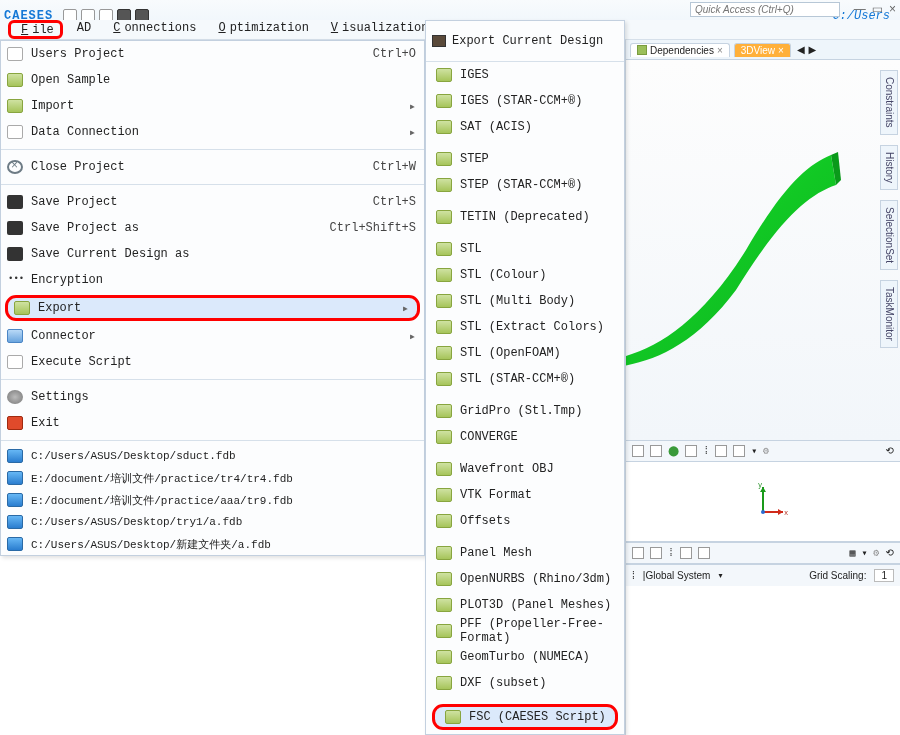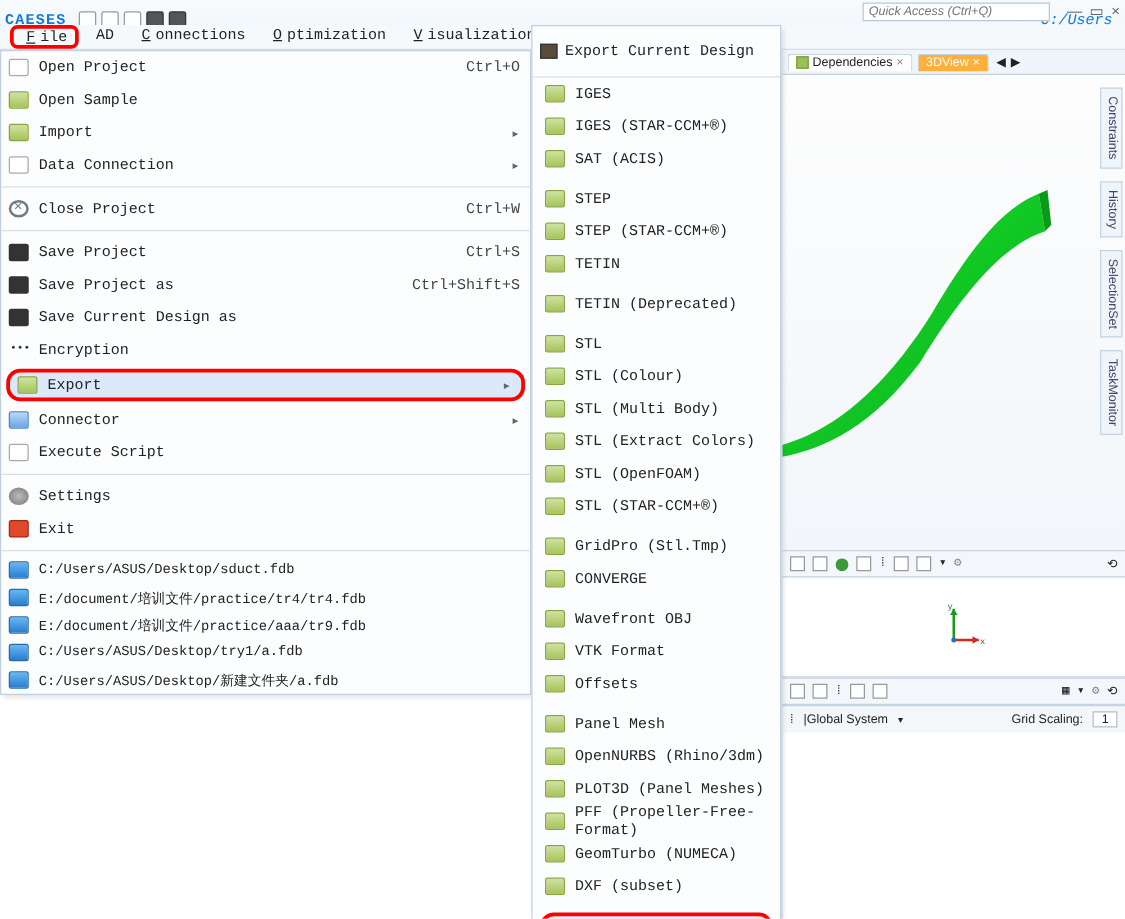--- a/index.html
+++ b/index.html
@@ -347,21 +347,21 @@
 <div class="side-tabs">
   <div class="side-tab">Constraints</div>
   <div class="side-tab">History</div>
   <div class="side-tab">SelectionSet</div>
   <div class="side-tab">TaskMonitor</div>
 </div>
 
 <div class="dropdown1">
   <div class="menu-row">
     <span class="icon page"></span>
-    <span class="label">Open Project</span>
+    <span class="label">Users Project</span>
     <span class="shortcut">Ctrl+O</span>
   </div>
   <div class="menu-row">
     <span class="icon folder"></span>
     <span class="label">Open Sample</span>
   </div>
   <div class="menu-row">
     <span class="icon folder"></span>
     <span class="label">Import</span>
     <span class="arrow">▸</span>
@@ -464,24 +464,20 @@
       </div>
       <div style="height: 6px;"></div>
       <div class="menu-row">
         <span class="icon folder"></span>
         <span class="label">STEP</span>
       </div>
       <div class="menu-row">
         <span class="icon folder"></span>
         <span class="label">STEP (STAR-CCM+®)</span>
       </div>
-      <div class="menu-row">
-        <span class="icon folder"></span>
-        <span class="label">TETIN</span>
-      </div>
       <div style="height: 6px;"></div>
       <div class="menu-row">
         <span class="icon folder"></span>
         <span class="label">TETIN (Deprecated)</span>
       </div>
       <div style="height: 6px;"></div>
       <div class="menu-row">
         <span class="icon folder"></span>
         <span class="label">STL</span>
       </div>

